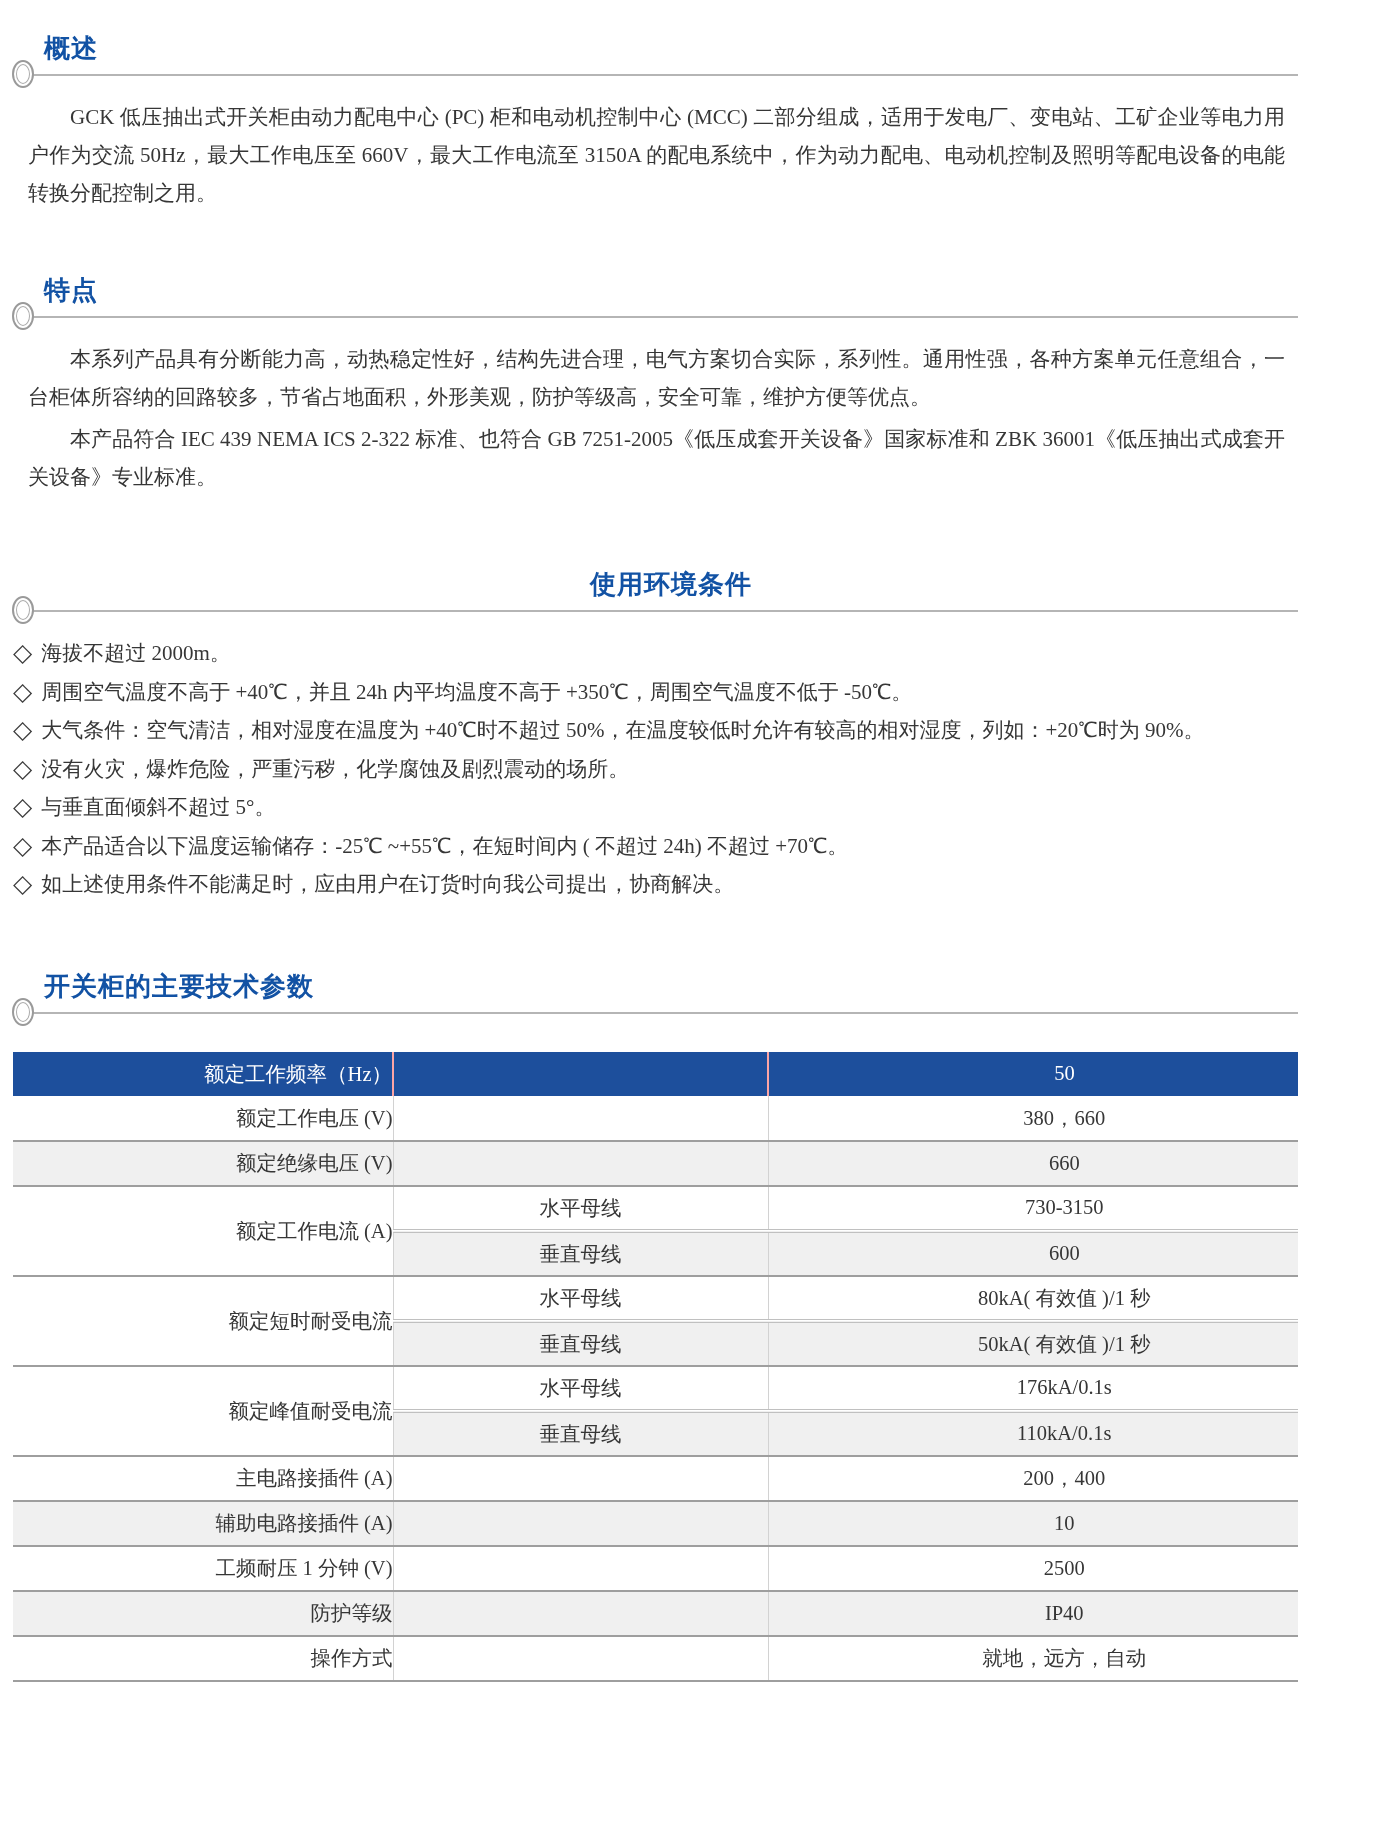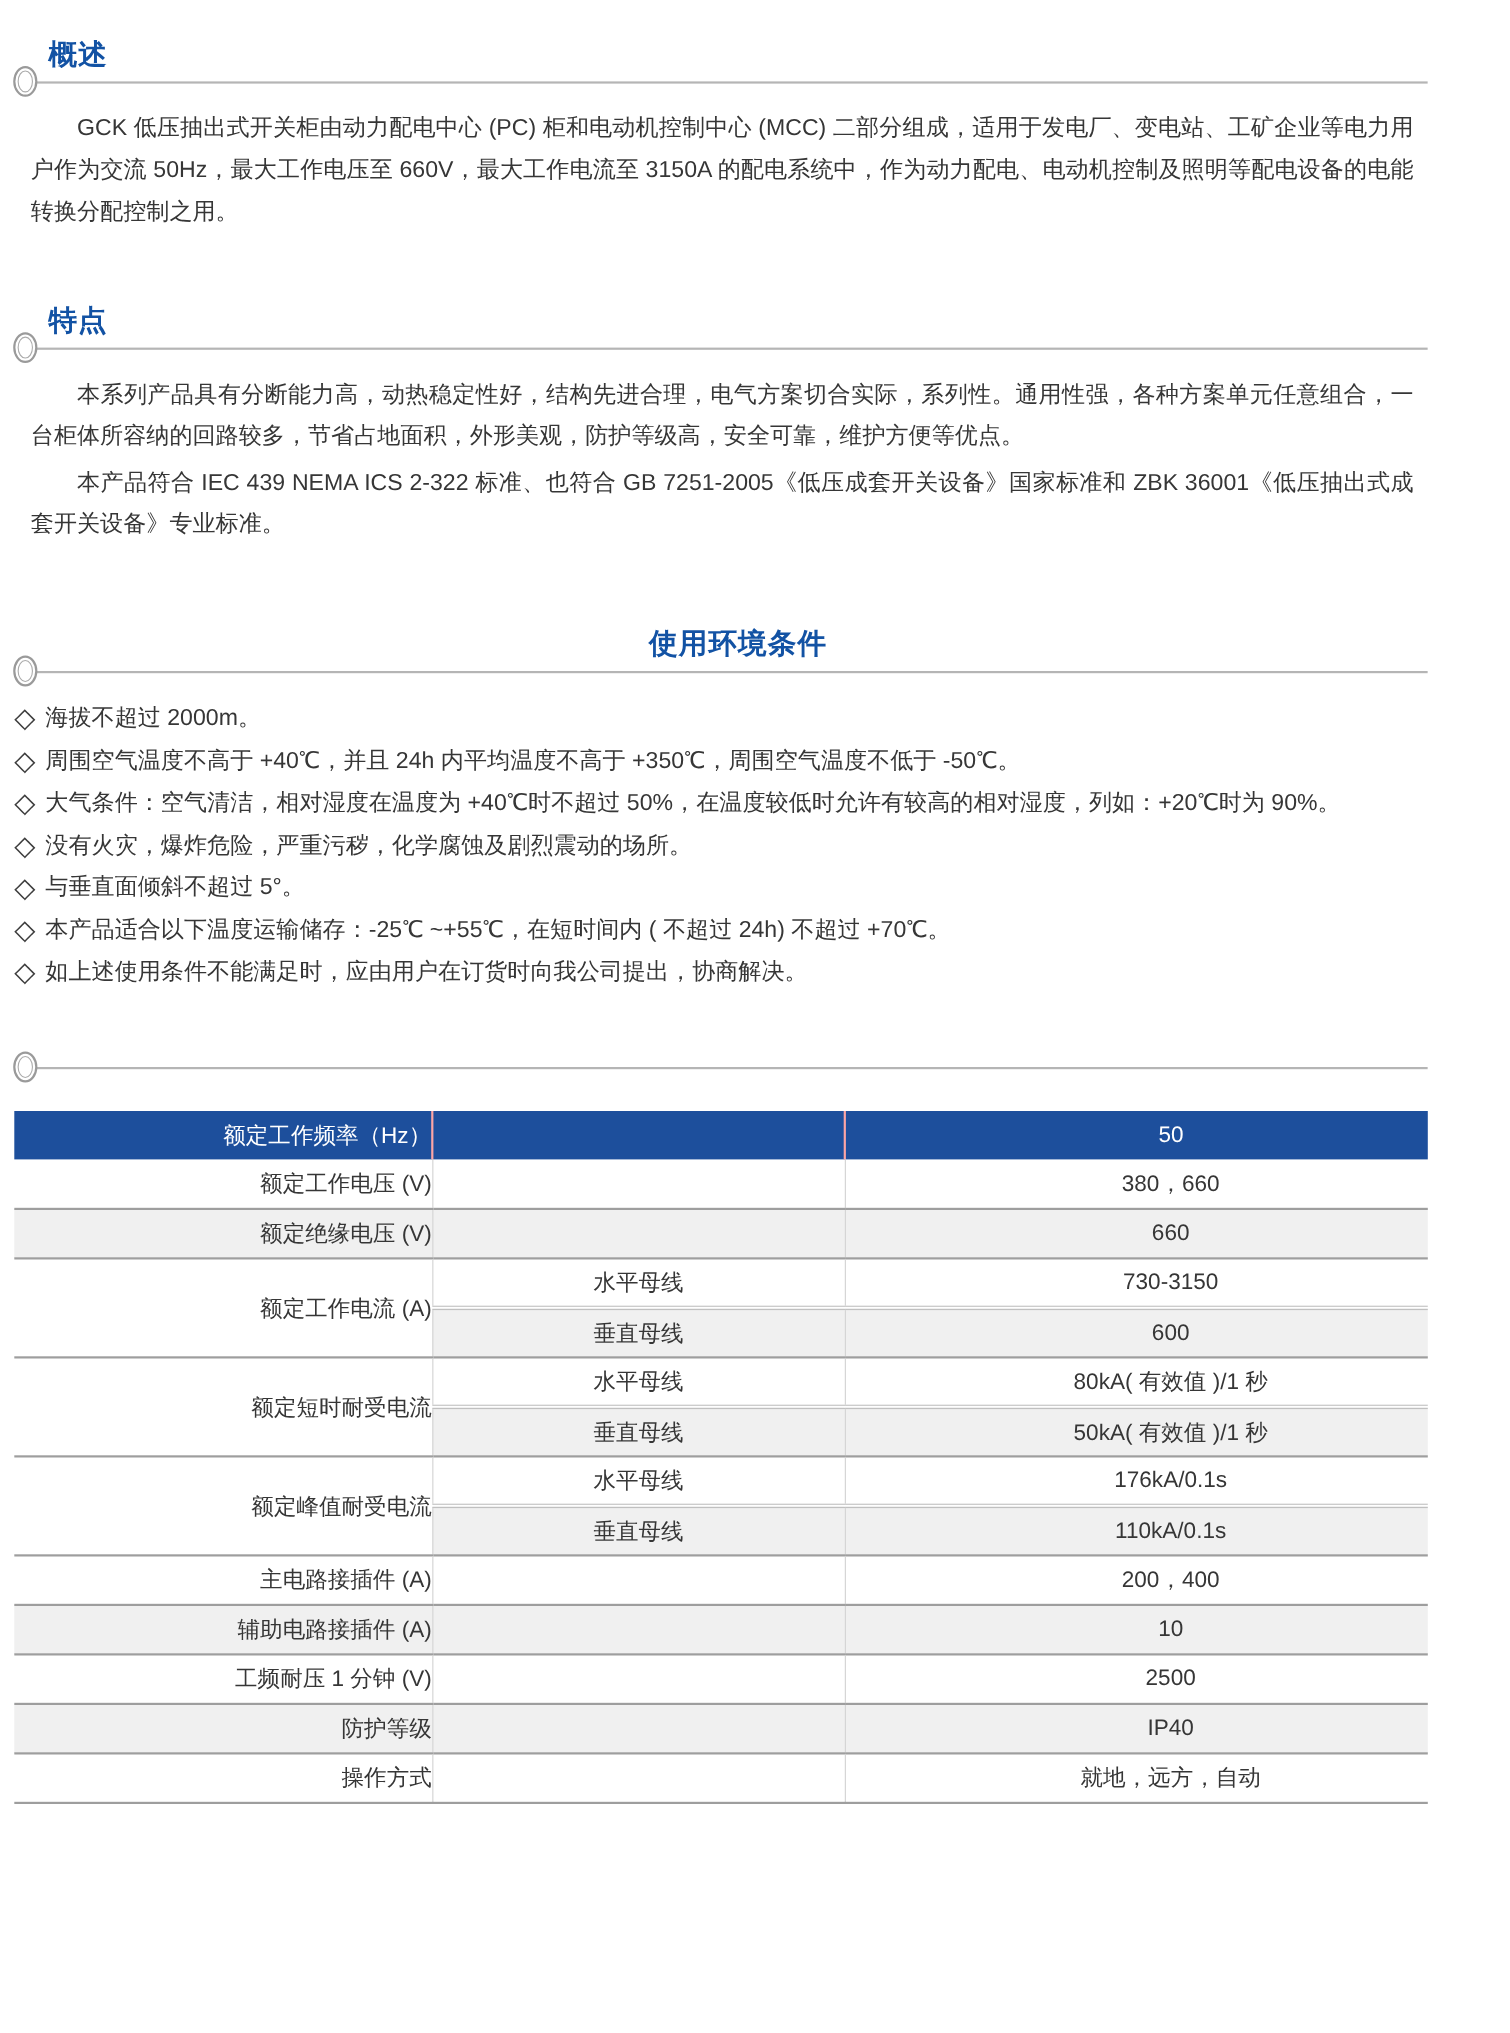--- a/index.html
+++ b/index.html
@@ -2,21 +2,21 @@
 <html><head>
 <meta charset="utf-8">
 <style>
   * { margin: 0; padding: 0; box-sizing: border-box; }
   html, body { background: #ffffff; }
   .page {
     position: relative;
     width: 1298px;
     height: 1848px;
     background: #ffffff;
-    font-family: Liberation Sans, sans-serif;
+    font-family: Liberation Serif, serif;
     color: #363636;
     overflow: hidden;
   }
   
   .sec-head { position: relative; }
   .sec-title {
     margin-left: 44px;
     font-size: 26px;
     font-weight: 700;
     color: #1252a4;
@@ -139,20 +139,21 @@
       </div>
       <div class="bullet">
         <span class="dia">◇</span>
         <span>如上述使用条件不能满足时，应由用户在订货时向我公司提出，协商解决。</span>
       </div>
     </div>
   </section>
 
   <section id="sec-params">
     <div class="sec-head">
+      <h2 class="sec-title">开关柜的主要技术参数</h2>
       <div class="sec-rule">
         <span class="ring"></span>
         <span class="line"></span>
       </div>
     </div>
 
     <table class="param-table">
       <colgroup>
         <col style="width:380px">
           <col style="width:375px">

